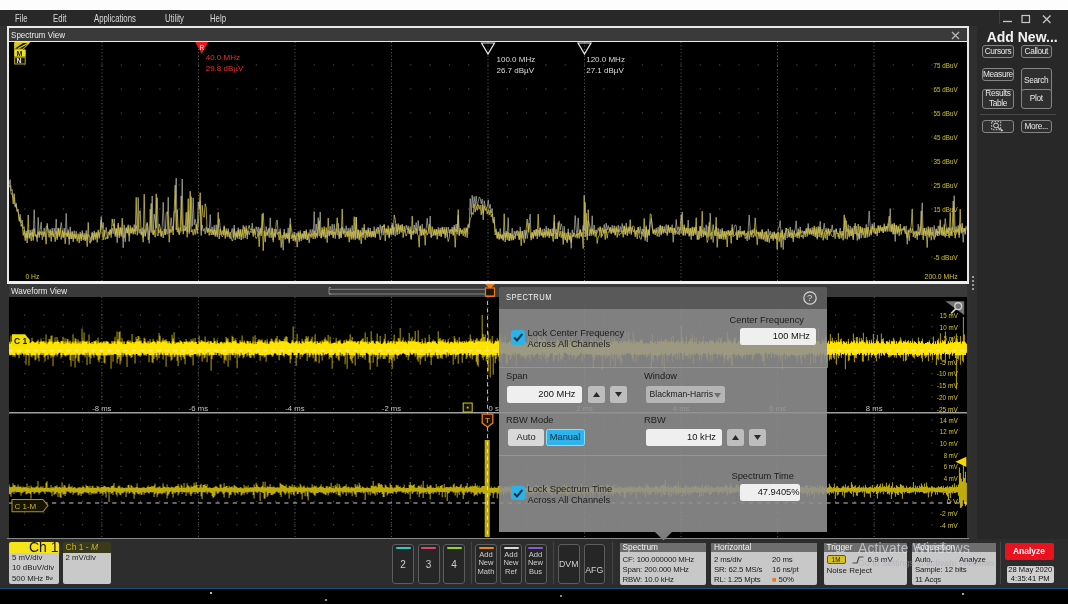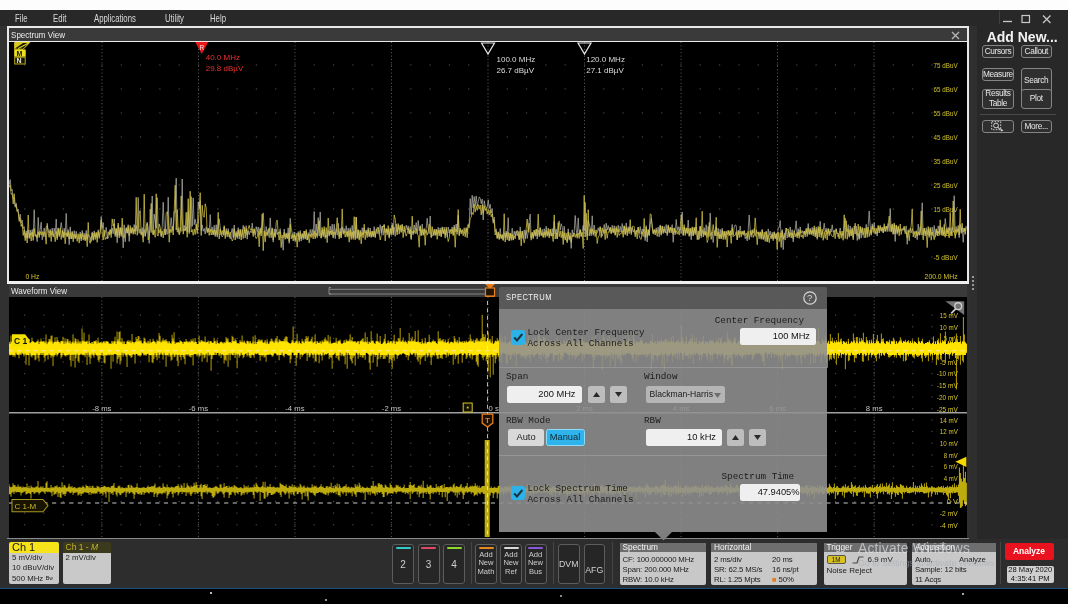--- a/index.html
+++ b/index.html
@@ -22,21 +22,21 @@
 .panel { position:absolute; background:#c8c8c8; border-radius:2px; overflow:hidden; color:#1c1c1c; }
 .phead { background:#6e6e6e; color:#f4f4f4; font-size:8.3px; padding:0 0 0 3px; height:8.8px; line-height:8.8px; }
 .prow { font-size:7.8px; letter-spacing:-0.15px; line-height:9.8px; padding-left:3px; white-space:nowrap; }
 .phead + .prow { margin-top:3.2px; }
 .cbtn { position:absolute; width:22px; height:40.5px; top:4.2px; background:#262626; border:1px solid #5c5c5c; border-radius:3px; color:#cfcfcf; text-align:center; }
 .cbar { position:absolute; left:2.5px; right:2.5px; top:2px; height:2.2px; border-radius:1px; }
 .vdiv { position:absolute; top:3px; width:1px; height:42px; background:#454545; }
 #dialog { left:499px; top:287px; width:327.5px; height:244.6px; }
 #dlghead { left:0; top:0; width:327.5px; height:21.8px; background:#595959; border-radius:2px 2px 0 0; color:#f2f2f2; font-size:8.8px; letter-spacing:0.5px; line-height:21.8px; padding-left:6.5px; }
 #dlgbody { left:0; top:21.8px; width:327.5px; height:222.8px; background:rgba(144,144,144,0.89); color:#161616; }
-.dlab { position:absolute; font-size:9.3px; color:#1b1b1b; white-space:nowrap;font-family:Liberation Mono, monospace; }
+.dlab { position:absolute; font-size:9.3px; color:#1b1b1b; white-space:nowrap; }
 .dinput { position:absolute; background:#efefef; border-radius:2.5px; font-size:9.3px; color:#111; text-align:right; line-height:16.6px; }
 .spin { position:absolute; width:16.8px; height:16.6px; background:#bdbdbd; border-radius:2.5px; color:#262626; text-align:center; }
 .spin svg { display:block; margin:5.8px auto 0; }
 .cb { position:absolute; width:14.5px; height:14.5px; background:#2cb1e8; border-radius:2.5px; }
 #wm1 { z-index:60; left:858px; top:540.8px; font-size:13.8px; color:rgba(225,232,238,0.66); letter-spacing:0.2px; }
 #wm2 { z-index:60; left:858px; top:558.0px; font-size:8.8px; color:rgba(160,170,180,0.55); }
 svg { display:block; }
 text { font-family:"Liberation Sans",sans-serif; }
 .yl { fill:#d4c42e; font-size:7.6px; }
 .tl { fill:#c4c4c4; font-size:7.7px; }
@@ -1592,21 +1592,21 @@
    <line x1="6.7" y1="6.2" x2="8.6" y2="8.1" stroke="#cfcfcf" stroke-width="1.1"></line>
    <polygon points="9,7 12.5,9.5 10,10.5" fill="#cfcfcf"></polygon>
   </svg>
  </div>
  <div class="sbtn" style="left:43.5px;top:94px;width:31px;height:13.5px">More...</div>
 </div>
 
 <div class="abs" id="toolbar">
 
  <div class="abs" style="left:9px;top:3.1px;width:50px;height:42px;border-radius:2px;overflow:hidden">
-  <div style="background:#f6e31a;color:#181818;font-size:11px;height:10.5px;line-height:10.5px;padding-left:3px">Ch 1</div>
+  <div style="background:#f6e31a;color:#181818;font-size:14px;height:10.5px;line-height:10.5px;padding-left:20px">Ch 1</div>
   <div style="background:#c9c9c9;color:#222;font-size:7.8px;line-height:10.2px;padding-left:3px;height:31.5px">5 mV/div<br>10 dBuV/div<br>500 MHz <span style="font-size:6px;vertical-align:1px">B<span style="font-size:4.5px">w</span></span></div>
  </div>
 
  <div class="abs" style="left:62.5px;top:3.1px;width:48px;height:42px;border-radius:2px;overflow:hidden">
   <div style="background:#3c3a1c;color:#c6b32a;font-size:8.5px;height:10.5px;line-height:10.5px;padding-left:3px">Ch 1 - <i>M</i></div>
   <div style="background:#c9c9c9;color:#222;font-size:7.8px;line-height:10.2px;padding-left:3px;height:31.5px">2 mV/div</div>
  </div>
 
  <div class="cbtn" style="left:392px">
       <div class="cbar" style="background:#35c8c8"></div>

